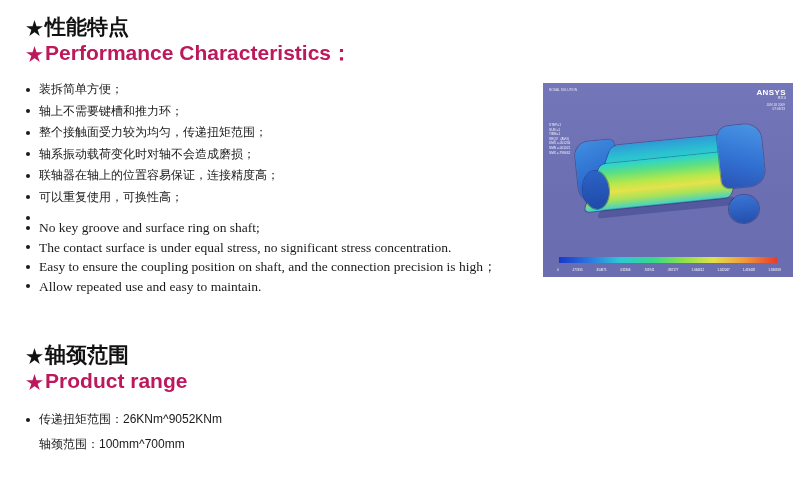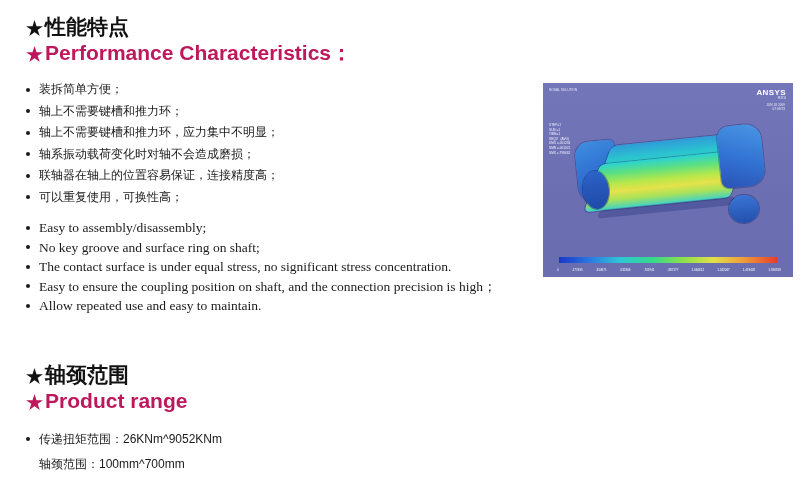--- a/index.html
+++ b/index.html
@@ -276,28 +276,28 @@
   <div class="sec1">
 
     <div class="heading-block">
       <div class="heading-cn"><span class="star">★</span><span>性能特点</span></div>
       <div class="heading-en"><span class="star">★</span><span>Performance Characteristics：</span></div>
     </div>
 
     <ul class="list cn-list sec1-cn">
       <li><span class="dot"></span><span>装拆简单方便；</span></li>
       <li><span class="dot"></span><span>轴上不需要键槽和推力环；</span></li>
-      <li><span class="dot"></span><span>轴上不需要键槽和推力环，应力集中不明显；</span></li>
+      <li><span class="dot"></span><span>整个接触面受力较为均匀，传递扭矩范围；</span></li>
       <li><span class="dot"></span><span>轴系振动载荷变化时对轴不会造成磨损；</span></li>
       <li><span class="dot"></span><span>联轴器在轴上的位置容易保证，连接精度高；</span></li>
       <li><span class="dot"></span><span>可以重复使用，可换性高；</span></li>
     </ul>
 
     <ul class="list en-list sec1-en">
-      <li><span class="dot"></span><span>Easy to assembly/disassembly;</span></li>
+      <li><span class="dot"></span></li>
       <li><span class="dot"></span><span>No key groove and surface ring on shaft;</span></li>
       <li><span class="dot"></span><span>The contact surface is under equal stress, no significant stress concentration.</span></li>
       <li><span class="dot"></span><span>Easy to ensure the coupling position on shaft, and the connection precision is high；</span></li>
       <li><span class="dot"></span><span>Allow repeated use and easy to maintain.</span></li>
     </ul>
   </div>
 
   <div class="fea">
     <div class="fea-bg"></div>
 

